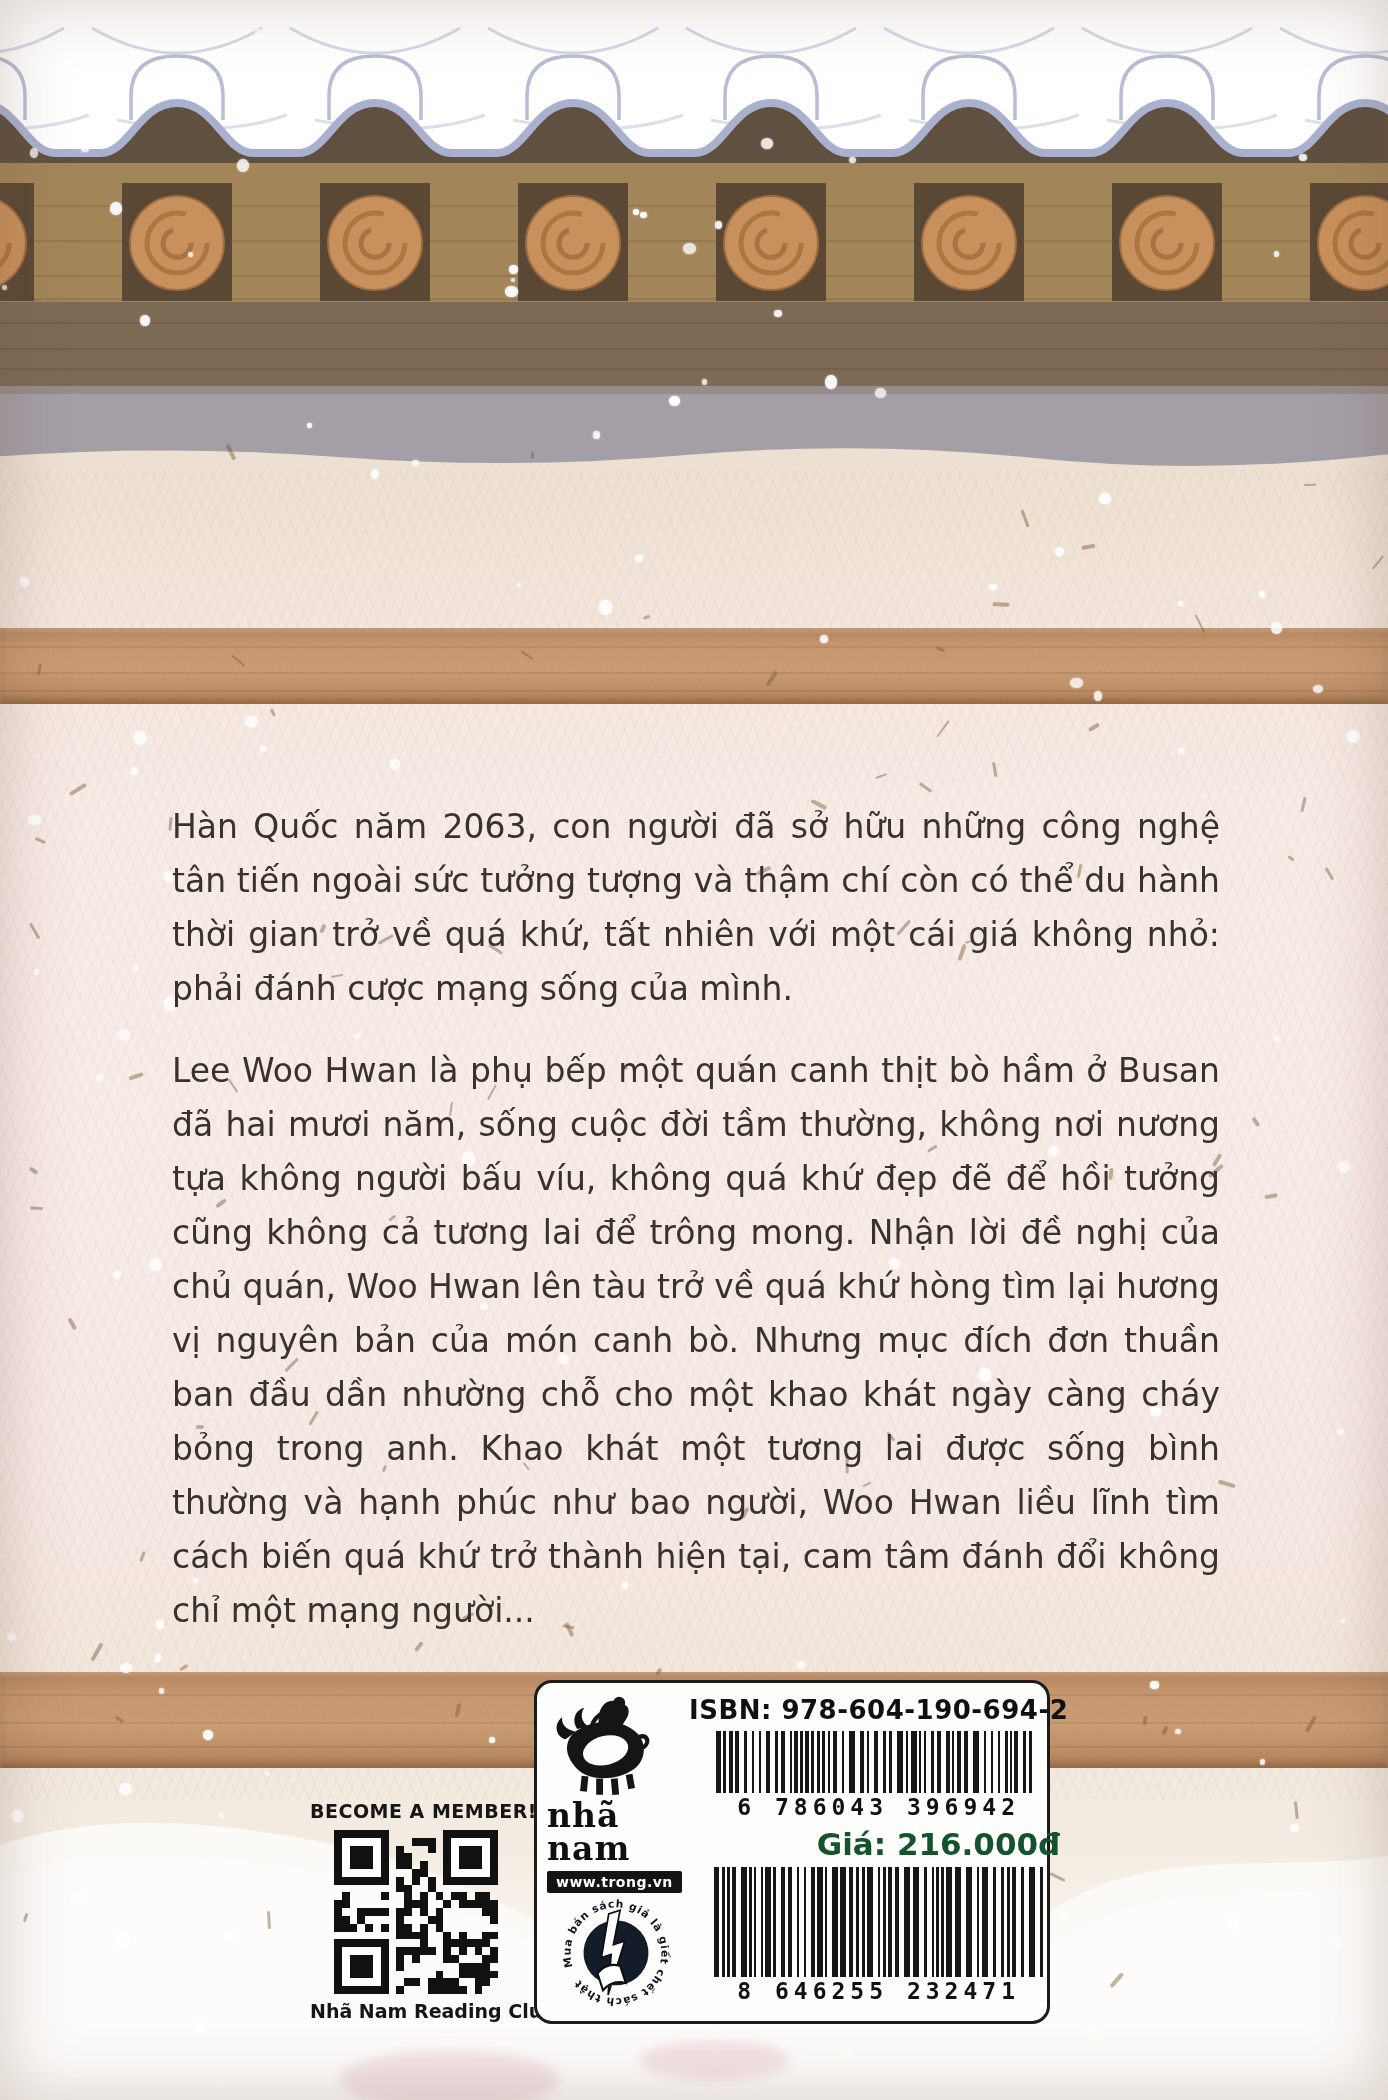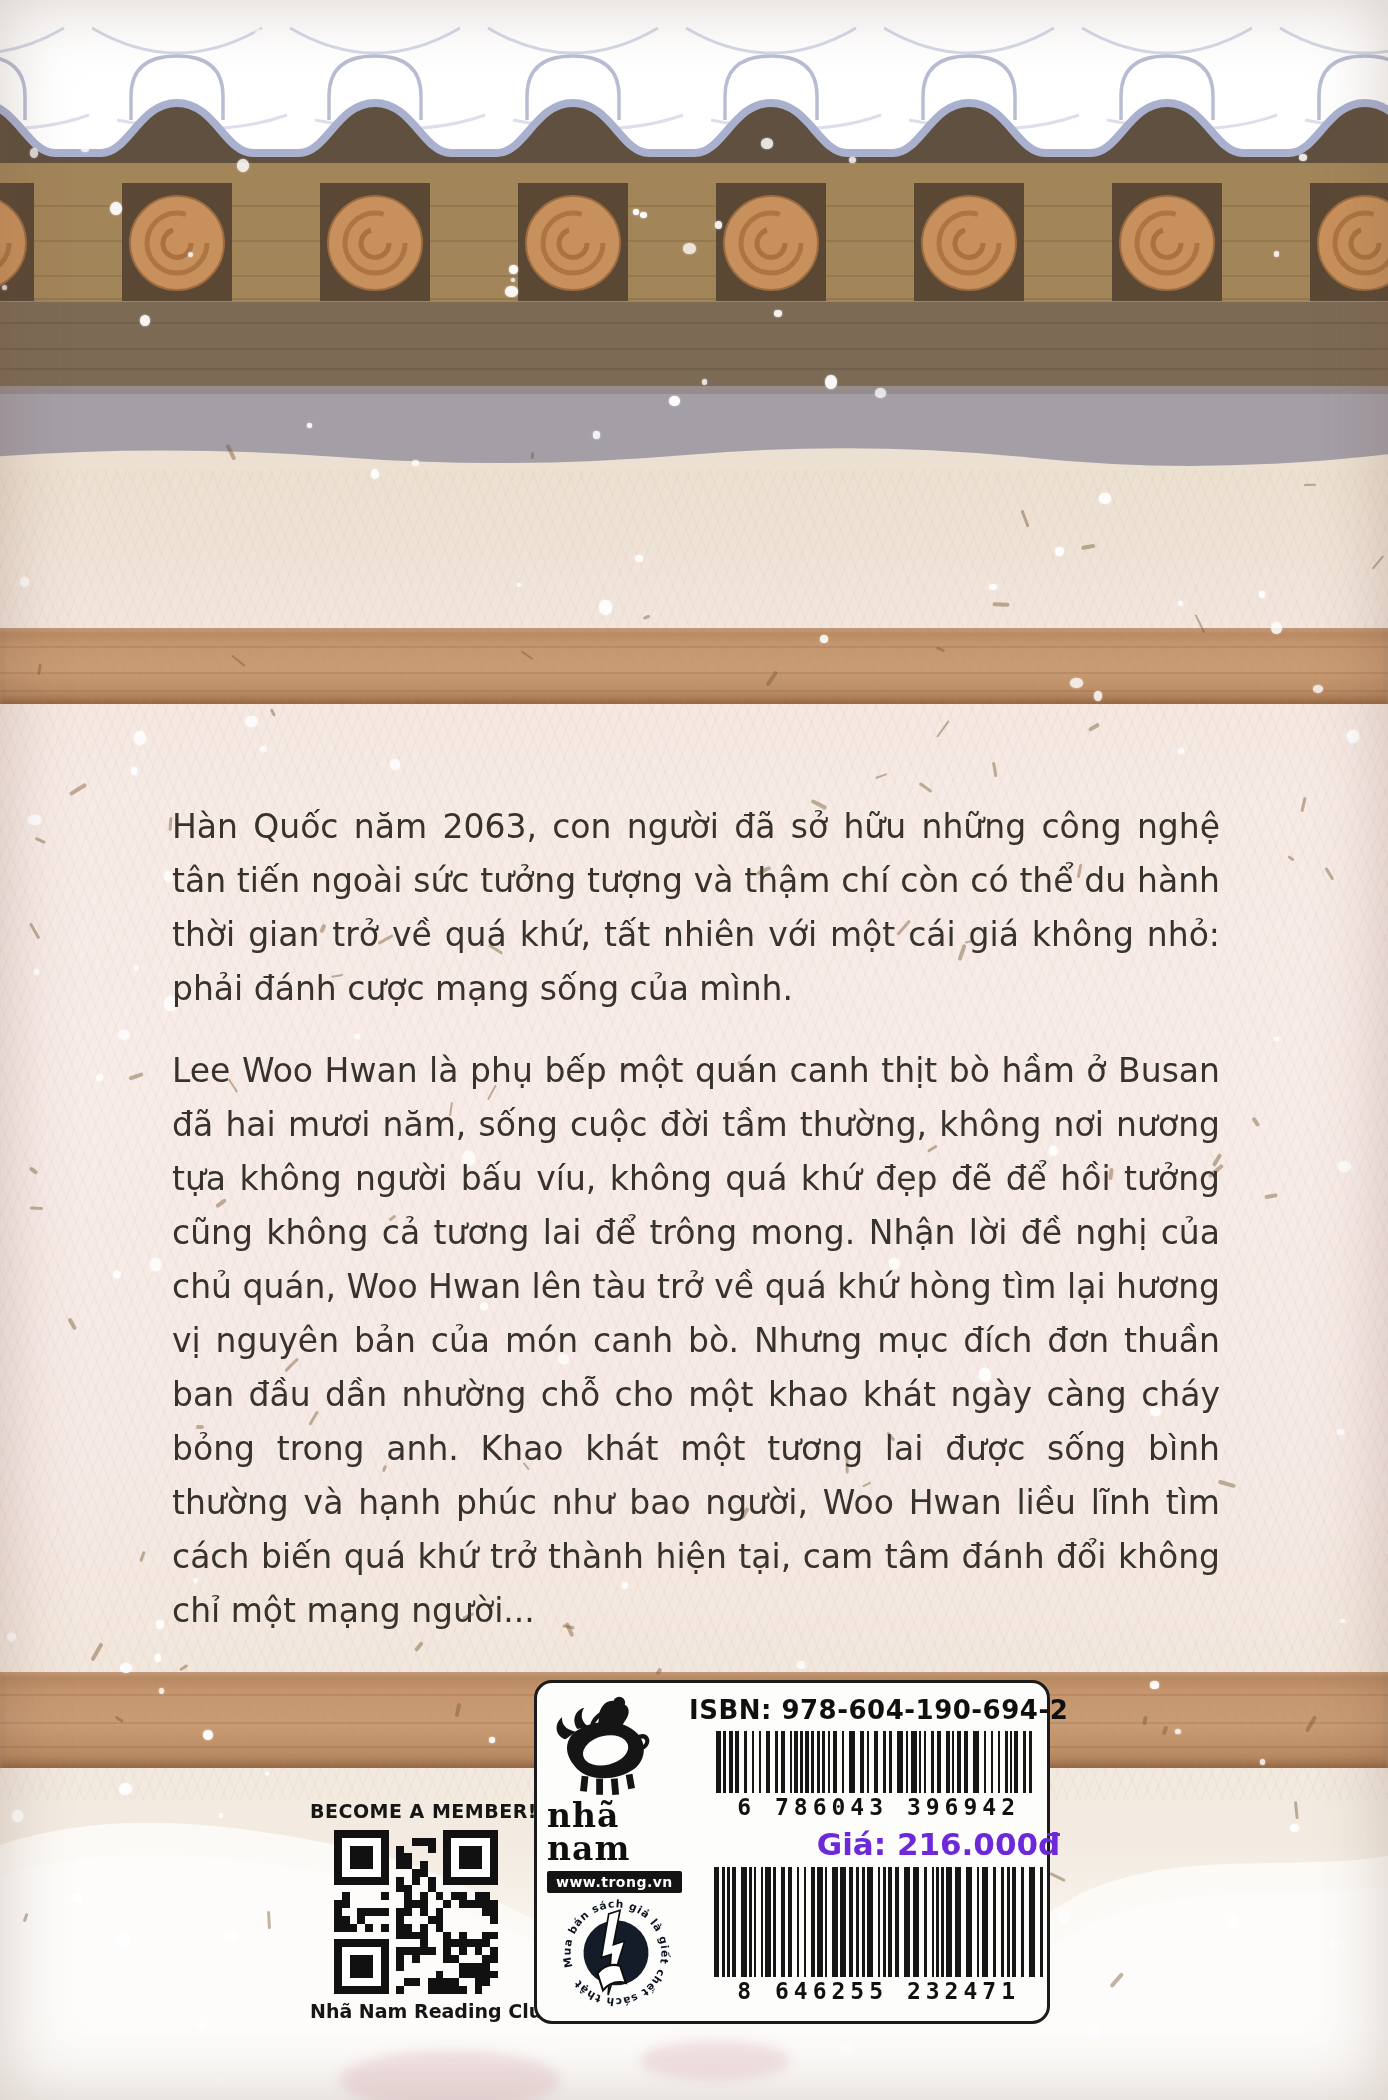--- a/index.html
+++ b/index.html
@@ -47,21 +47,21 @@
     padding:3px 9px;border-radius:2px;margin-top:6px;}
   #stamp{margin-top:0px;transform:rotate(-18deg);}
   .card-right{flex:1;display:flex;flex-direction:column;align-items:center;padding:0 4px;}
   .isbn-label{font-size:26px;font-weight:700;color:#101010;letter-spacing:.5px;white-space:nowrap;}
   .barcode{display:flex;align-items:stretch;background:#fdfdfb;overflow:hidden;}
   .barcode span{flex:none;height:100%;}
   .bc1{width:326px;height:62px;margin-top:6px;}
   .bc2{width:330px;height:110px;margin-top:5px;}
   .bc-digits{font-family:"DejaVu Sans Mono",monospace;font-size:23px;font-weight:600;color:#111;
     letter-spacing:5px;margin-top:1px;white-space:nowrap;}
-  .price{align-self:flex-end;font-size:31px;font-weight:700;color:#6d28d9;margin:6px 8px 0 0;white-space:nowrap;}
+  .price{align-self:flex-end;font-size:31px;font-weight:700;color:#14532d;margin:6px 8px 0 0;white-space:nowrap;}
   #edge-shadow{left:0;top:0;width:1388px;height:2100px;z-index:20;pointer-events:none;
     box-shadow:inset 0 0 70px rgba(110,80,60,.28);}
   .pink-blob{position:absolute;background:#e9c9cf;opacity:.5;border-radius:50%;filter:blur(6px);z-index:4;}
 </style>
 </head>
 <body>
 
 <div class="page">
 
   <svg id="top-art" class="abs" width="1388" height="470">

